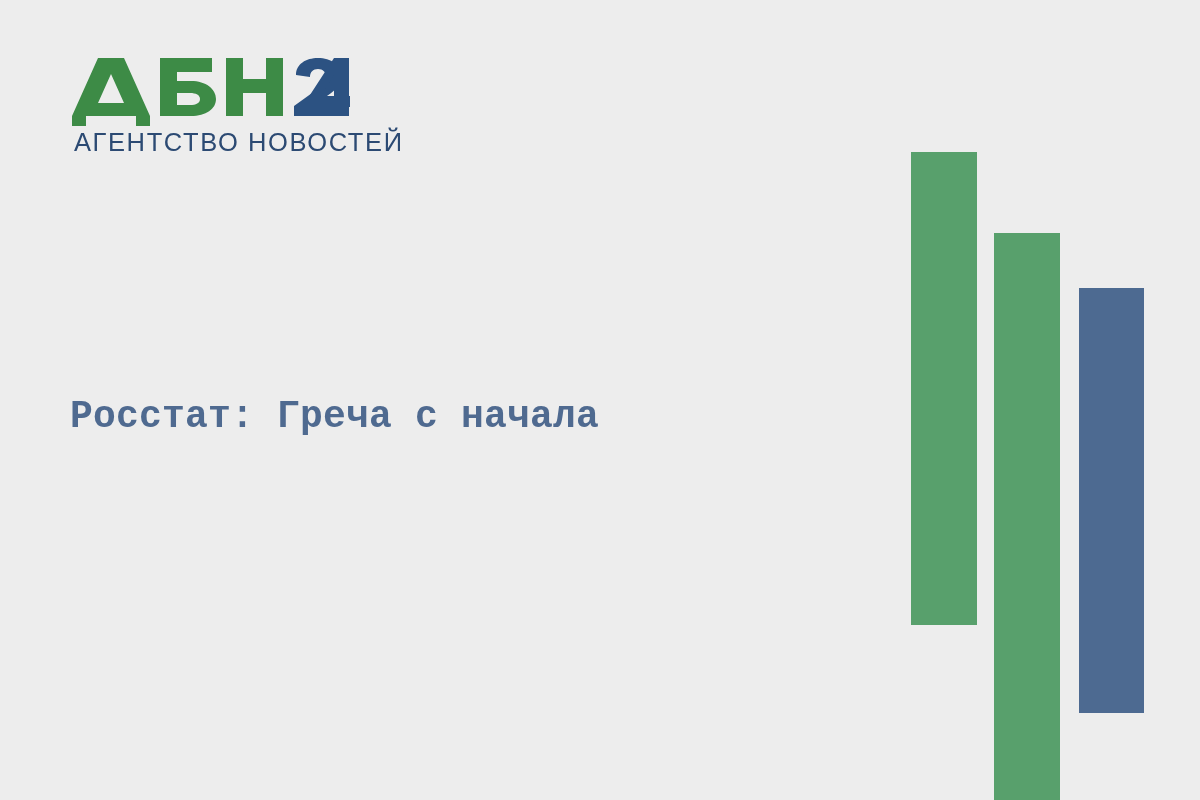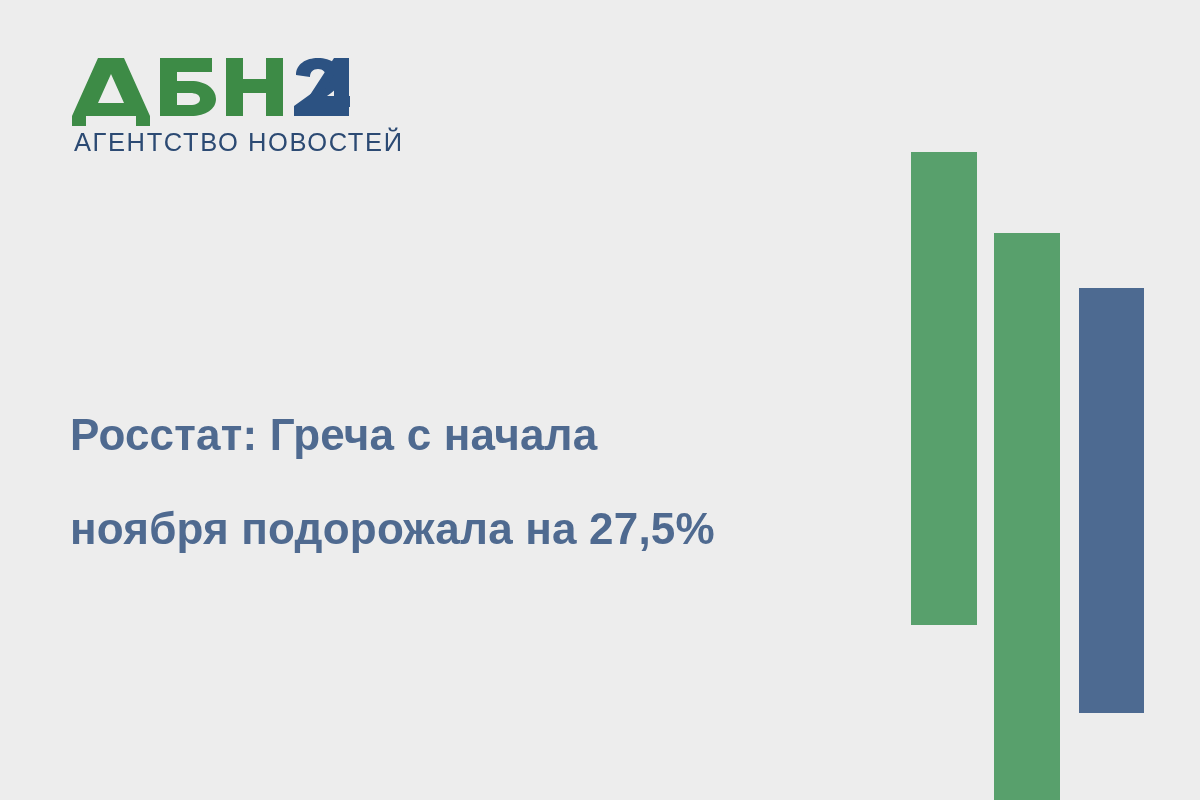--- a/index.html
+++ b/index.html
@@ -49,24 +49,24 @@
     color: #2c4a73;
     white-space: nowrap;
     line-height: 1;
     padding-left: 2px;
   }
 
   
   .headline {
     position: absolute;
     left: 70px;
-    top: 388px;
+    top: 370px;
     width: 800px;
-    font-family: Liberation Sans, sans-serif;
-    font-size: 44px;
+    font-family: Liberation Mono, monospace;
+    font-size: 38px;
     font-weight: 700;
     color: #4f6a90;
     line-height: 94px;
     letter-spacing: 0.2px;
   }
   .headline-line {
     display: block;
     white-space: nowrap;
   }
 
@@ -109,21 +109,20 @@
         <path d="M272 0 L262 0 L236 40 L236 49 L262 49 L262 58 L277 58 L277 49 L278 49
                  L278 38 L277 38 L277 0 Z
                  M262 17 L262 38 L249 38 Z" fill="#2c5282"></path>
       </svg>
     </div>
     <div class="logo-tagline" style="color: rgb(44, 74, 115);">АГЕНТСТВО НОВОСТЕЙ</div>
   </div>
 
   <div class="headline" style="color: rgb(79, 106, 144);">
     <span class="headline-line">Росстат: Греча с начала</span>
-    <span class="headline-line">ноября подорожала на 27,5%</span>
   </div>
 
   <div class="bars">
     <div class="bar" style="left: 911px; top: 152px; width: 66px; height: 473px; background: rgb(88, 160, 108);"></div>
     <div class="bar" style="left: 994px; top: 233px; width: 66px; height: 567px; background: rgb(88, 160, 108);"></div>
     <div class="bar" style="left: 1079px; top: 288px; width: 65px; height: 425px; background: rgb(77, 106, 145);"></div>
   </div>
 
 </div>
 

